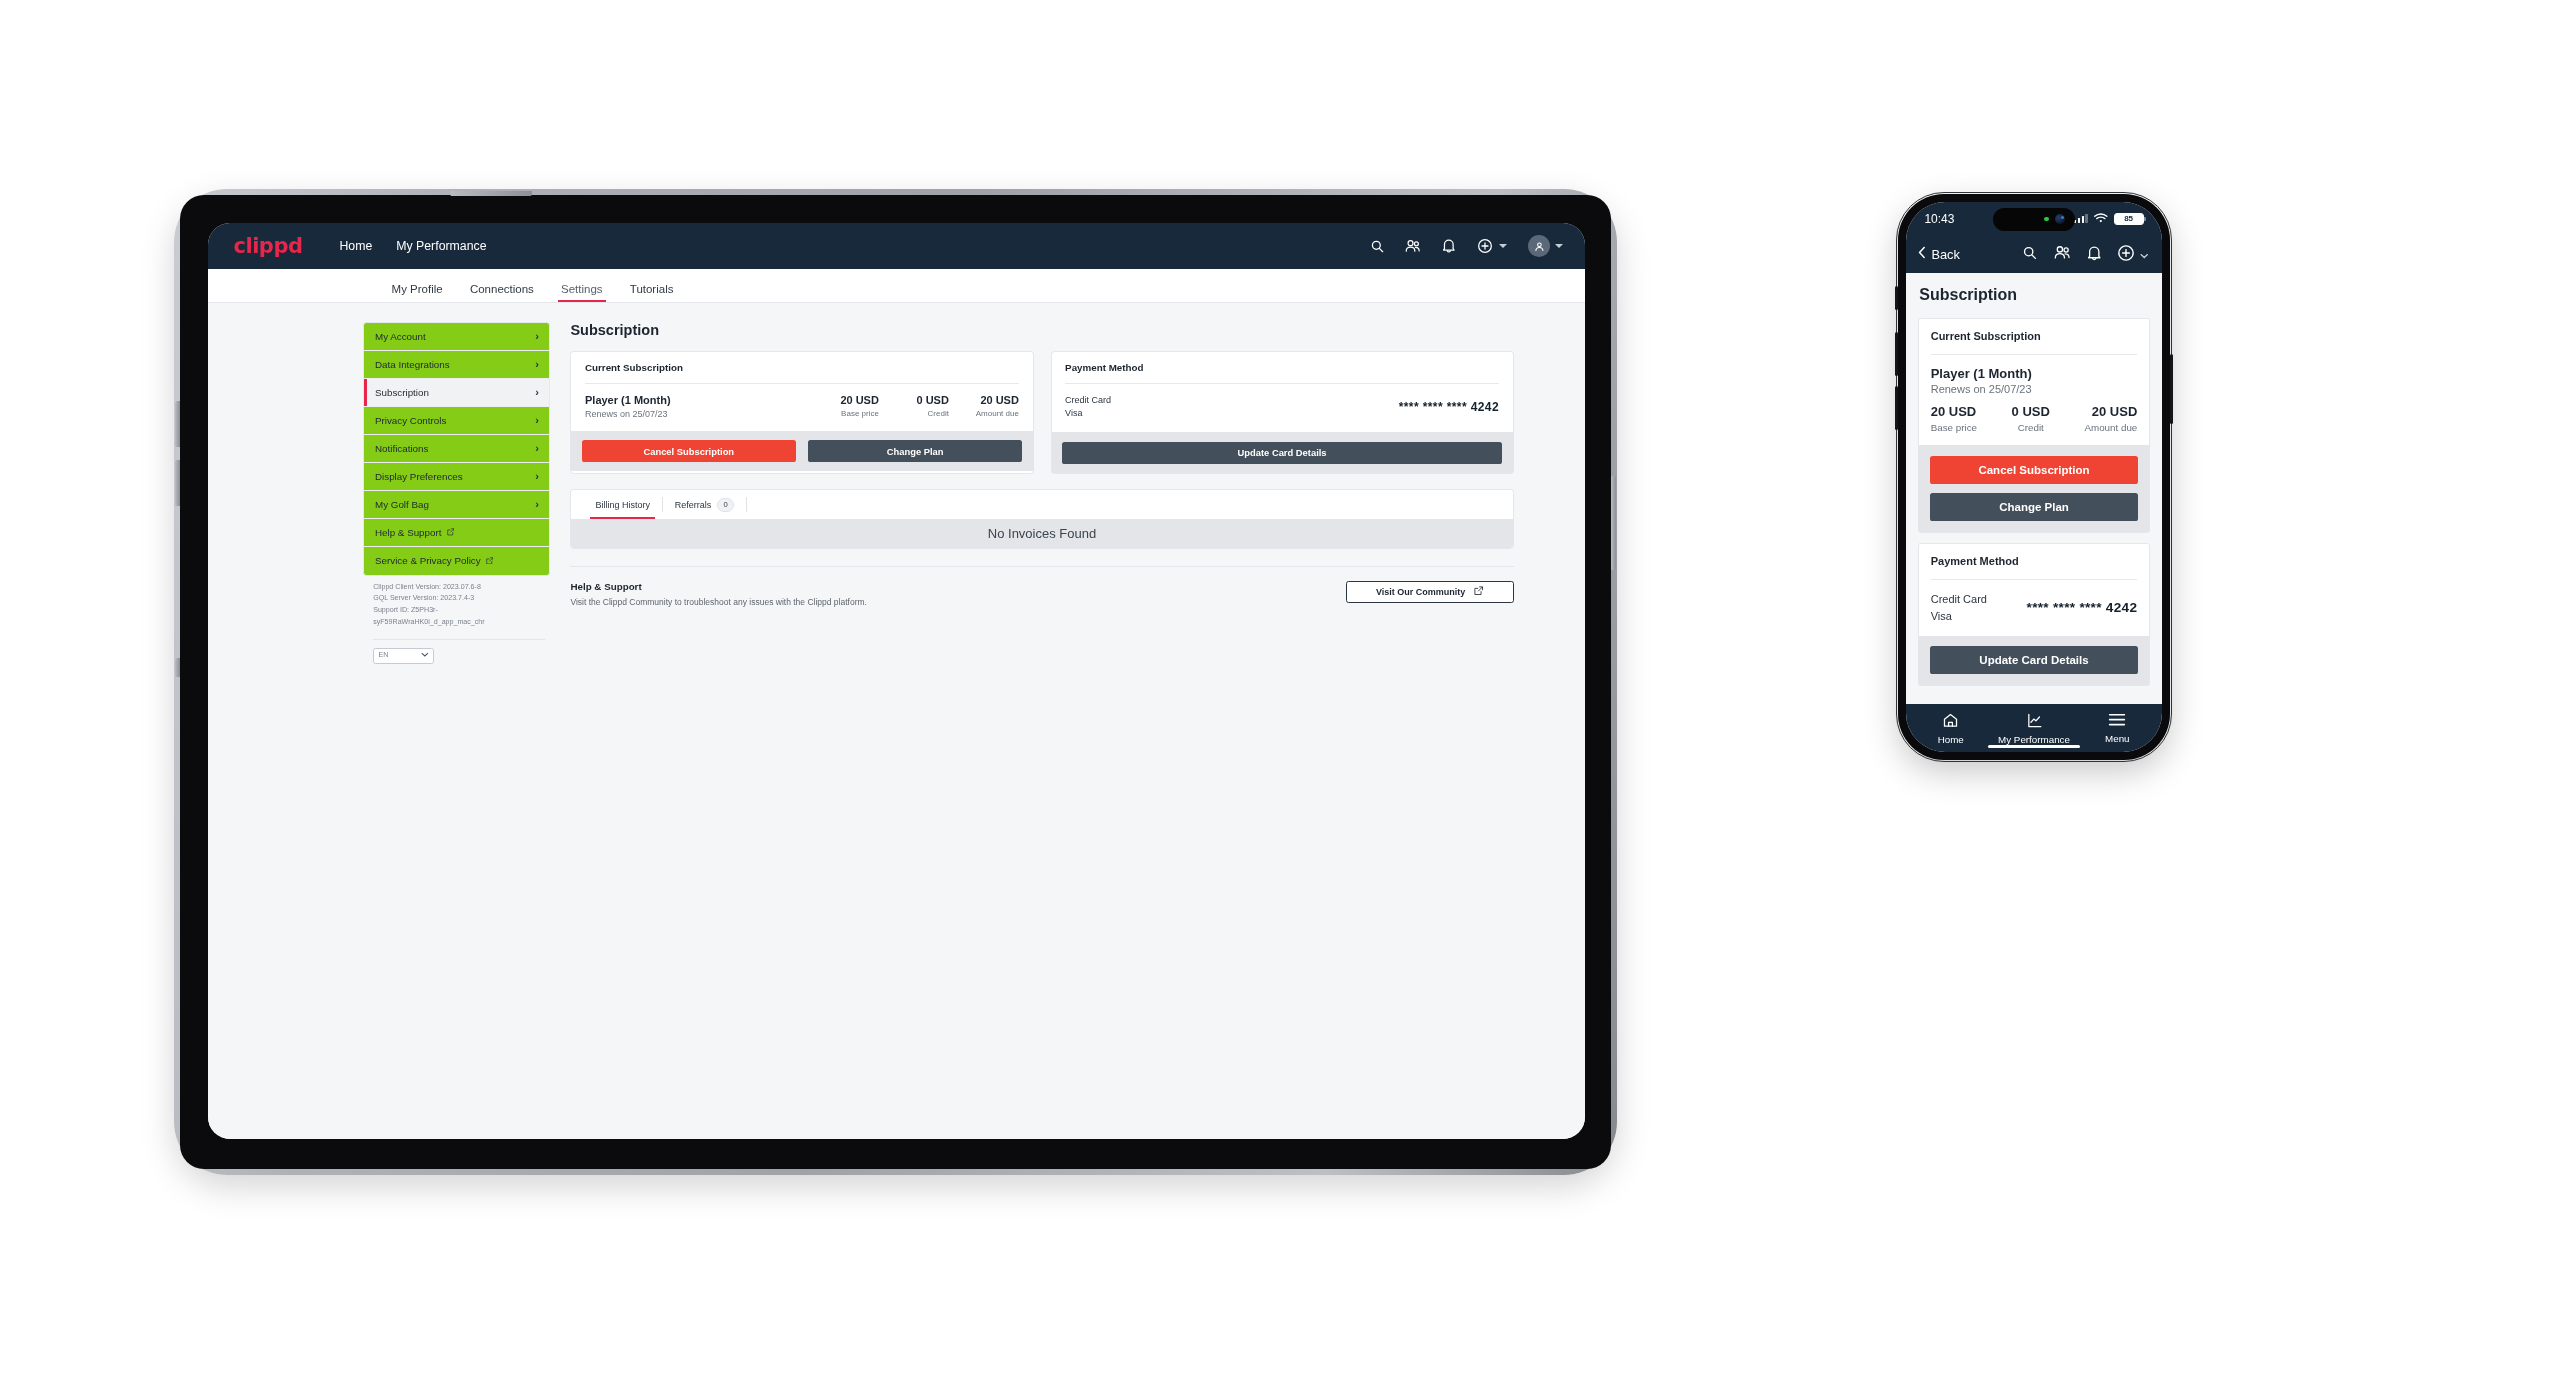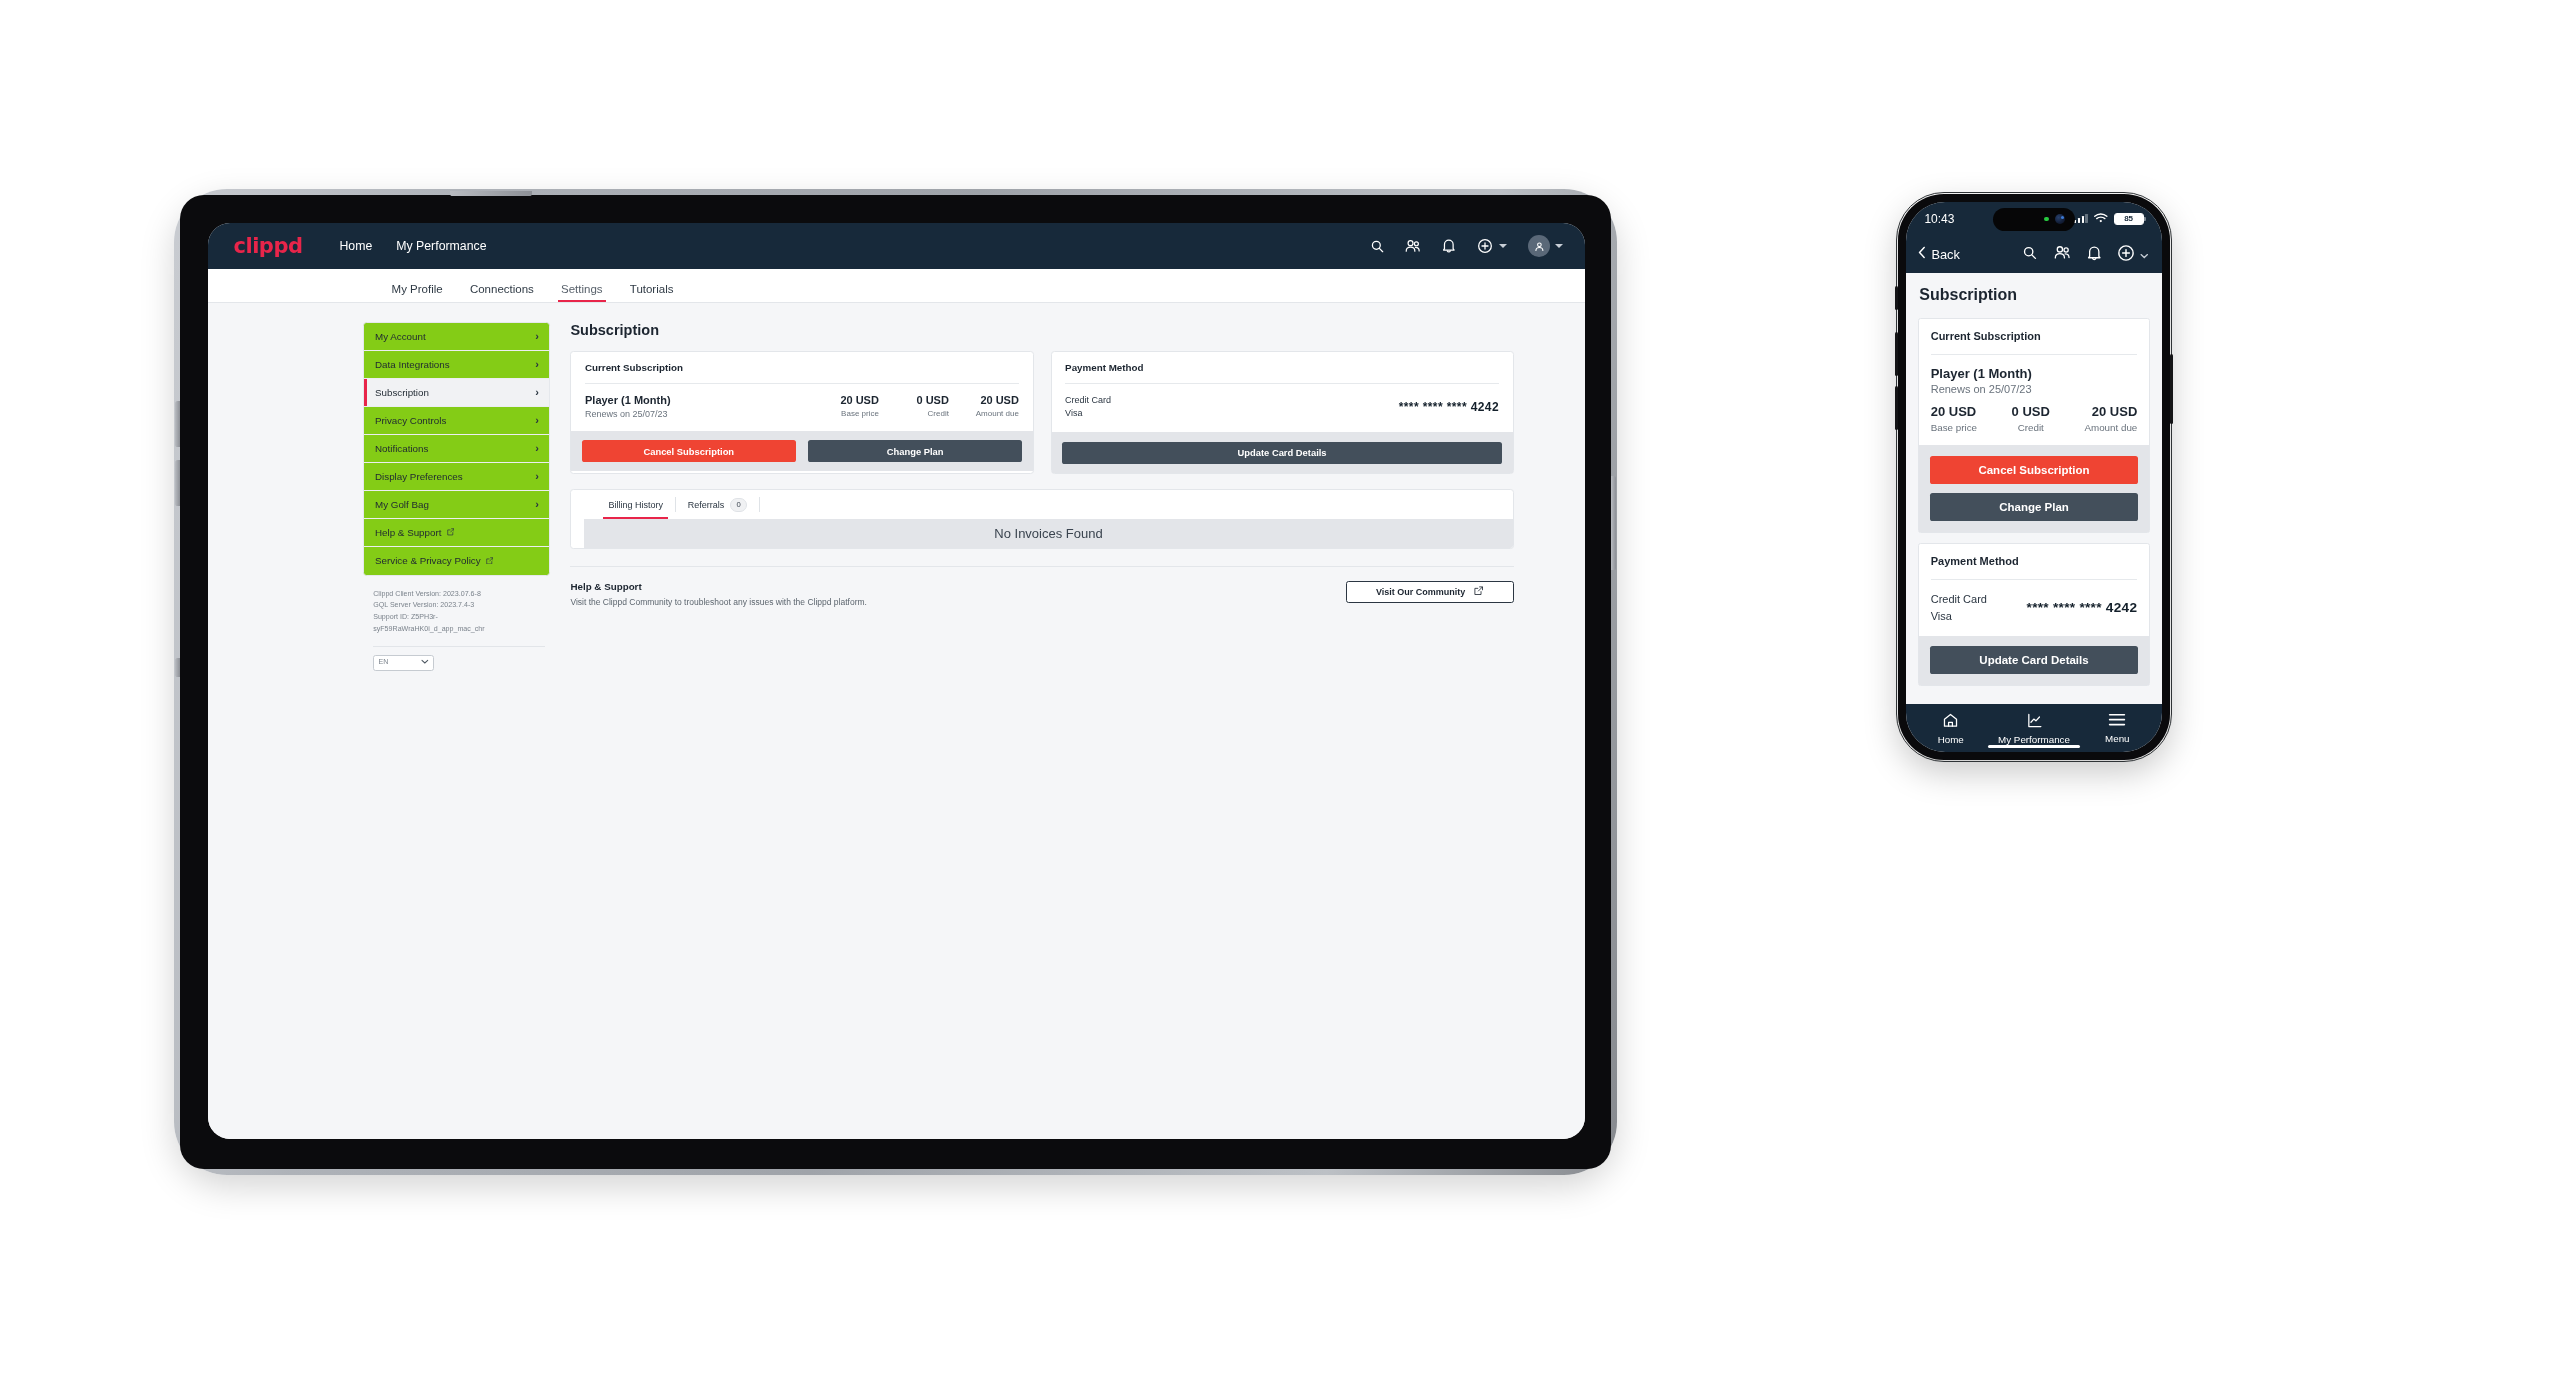--- a/index.html
+++ b/index.html
@@ -92,21 +92,21 @@
     font-size: 9.8px; color: #1f2831; cursor: pointer; position: relative;
   }
   .menu-item:last-child { border-bottom: none; }
   .menu-item.active { background: #f1f2f4; }
   .menu-item.active::before {
     content:''; position:absolute; left:0; top:0; bottom:0; width:2.6px; background:#e8254a;
   }
   .menu-item .lbl { display: flex; align-items: center; gap: 5.1px; }
   .chev-r { color: #2b3642; font-size: 11px; font-weight: 700; line-height: 1; }
 
-  .versions { margin-top: 13px; padding: 0 5.1px 0 10.2px; }
+  .versions { margin-top: 6px; padding: 0 5.1px 0 10.2px; }
   .versions div { font-size: 7.1px; color: #7b838c; line-height: 1.65; }
   .lang-sep { border-top: 0.9px solid #e2e5e9; margin: 10.2px 0 8.5px 0; }
   .lang-select {
     width: 61px; height: 16px; border: 0.9px solid #c6cbd1; border-radius: 2.6px;
     background: #fff; font-size: 8px; color: #2b3642; padding: 0 4.3px;
     display: flex; align-items: center; justify-content: space-between;
     font-family: "Liberation Sans", sans-serif;
   }
 
   .page-title { font-size: 14.5px; font-weight: 700; color: #1c2530; margin-bottom: 13.6px; }
@@ -129,21 +129,21 @@
   .btn { border: none; border-radius: 2.6px; color: #fff; font-size: 9.4px; font-weight: 700;
          cursor: pointer; font-family: "Liberation Sans", sans-serif; height: 22px; }
   .btn-danger { background: #ef4433; flex: 1; }
   .btn-dark { background: #434f5b; flex: 1; }
   .btn-wide { background: #434f5b; width: 100%; }
 
   .pm-row { display: flex; align-items: center; justify-content: space-between; }
   .pm-left { font-size: 9px; color: #2b3642; line-height: 1.45; }
   .pm-num { font-size: 12px; font-weight: 700; color: #14202b; letter-spacing: 0.4px; white-space: nowrap;}
 
-  .billing-panel { margin-top: 15.3px; background: #fff; border: 0.9px solid #e3e6ea; border-radius: 3.4px; overflow:hidden;padding-left:13px;}
+  .billing-panel { margin-top: 15.3px; background: #fff; border: 0.9px solid #e3e6ea; border-radius: 3.4px; overflow:hidden;}
   .bh-tabs { display: flex; align-items: center; height: 29px; padding-left: 12px; }
   .bh-tab { font-size: 9px; color: #2b3642; padding: 0 12px; height: 100%;
             display: flex; align-items: center; position: relative; cursor: pointer; gap: 6px; }
   .bh-tab.active::after { content:''; position:absolute; left:6.8px; right:6.8px; bottom:0; height:2.1px; background:#e8254a;}
   .bh-div { width:0.9px; height: 15.3px; background: #dfe3e7; }
   .badge { background:#f0f1f3; border:0.9px solid #dfe2e6; border-radius: 7.7px; font-size: 7.7px; color:#3a444f;
            padding: 0.9px 5.1px; line-height: 1.3; }
   .no-invoices { background: #e3e5e9; height: 29px; display:flex; align-items:center; justify-content:center;
                  font-size: 13px; color: #3a444f; }
 

